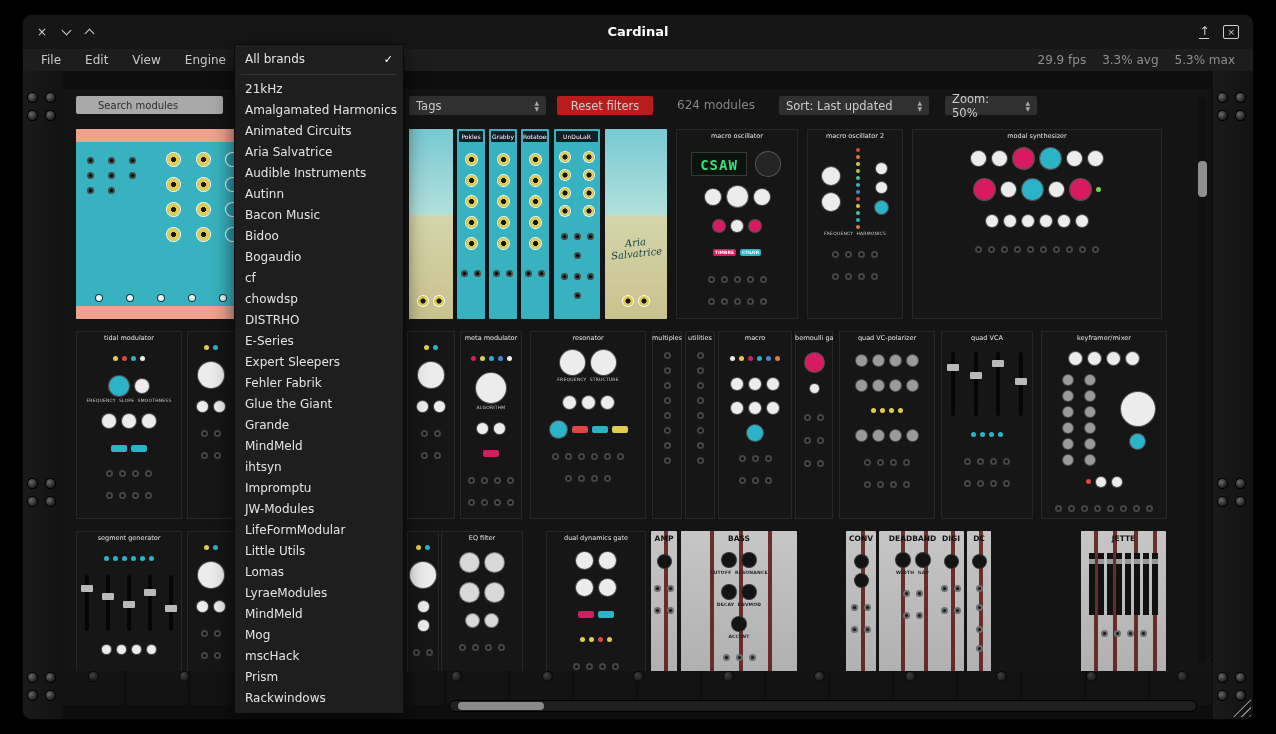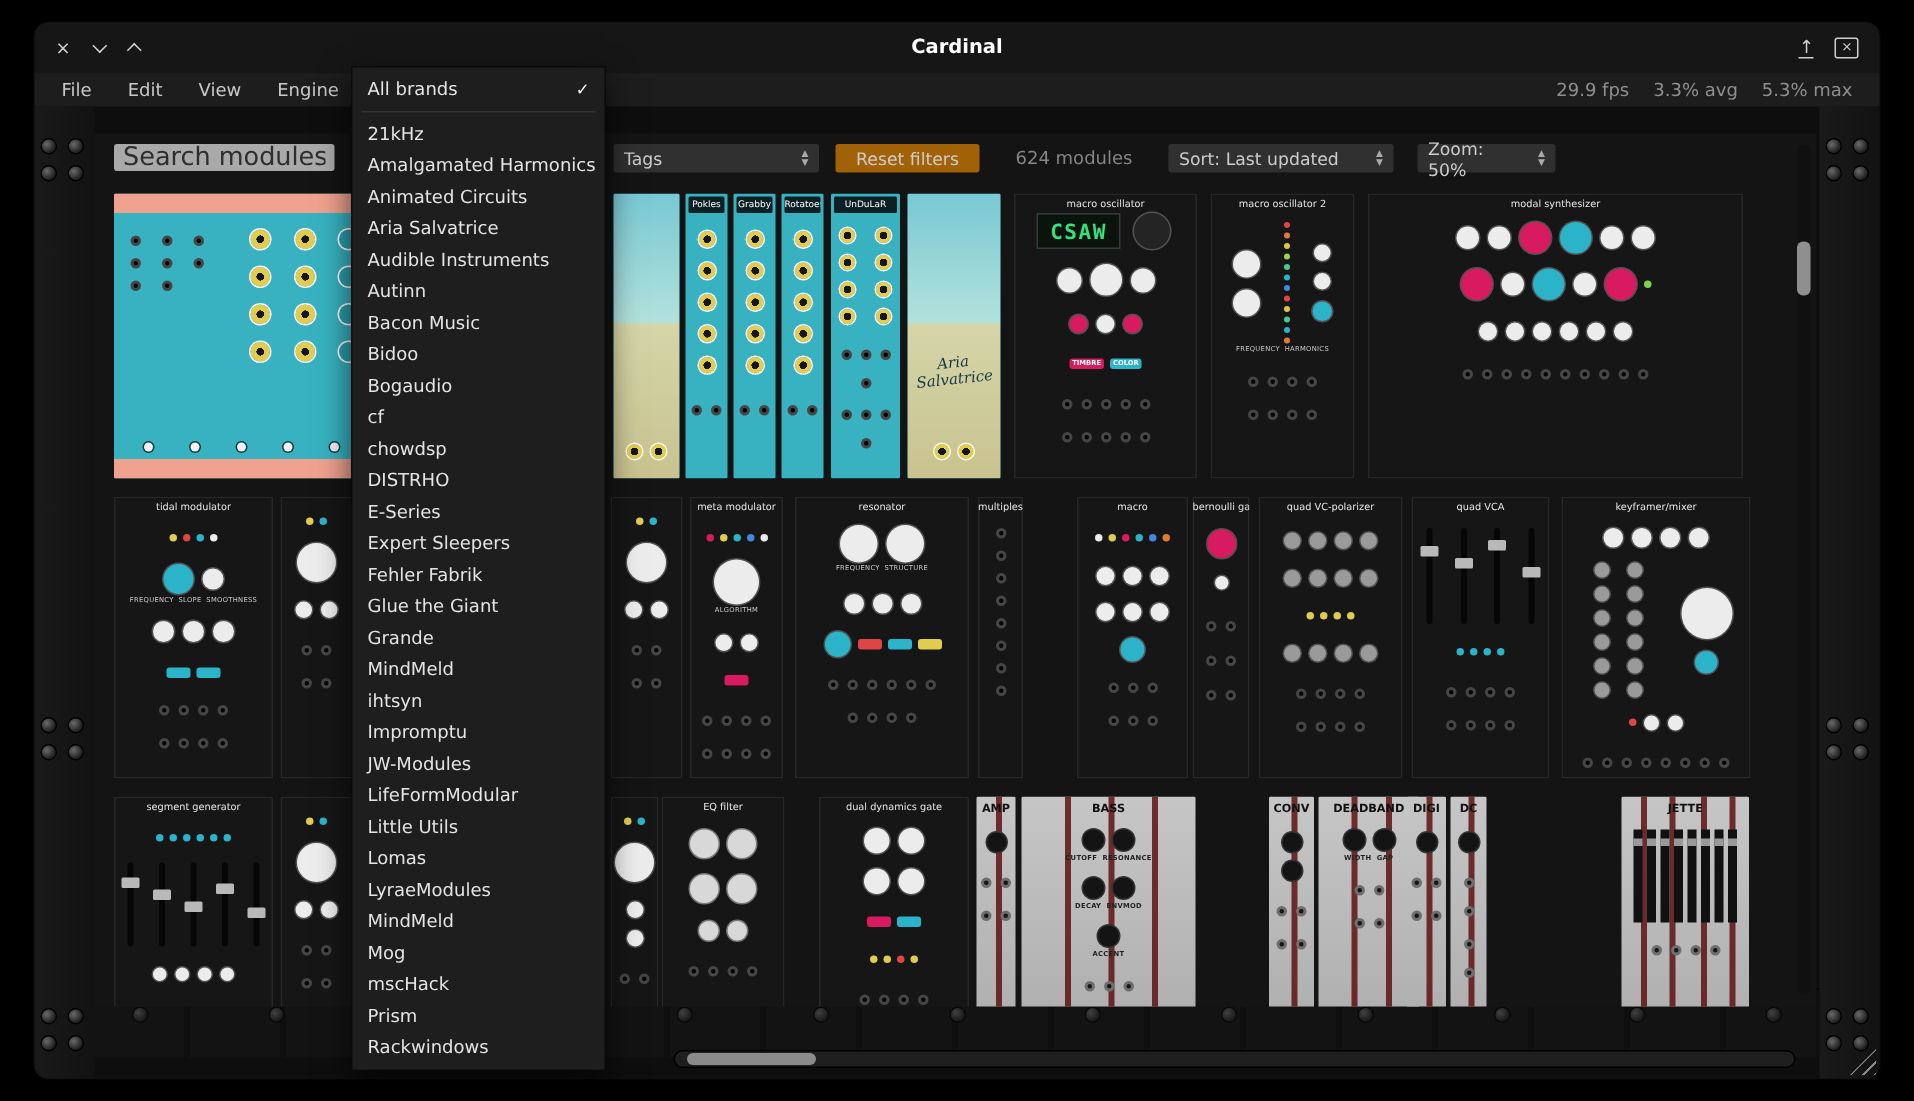--- a/index.html
+++ b/index.html
@@ -32,27 +32,27 @@
   .rack{position:absolute;left:0;top:56px;right:0;bottom:0;background:#0e0e0e;}
   .rail{position:absolute;top:0;bottom:0;width:40px;background:linear-gradient(90deg,#1a1a1a,#121212);}
   .screws{position:absolute;left:5px;width:30px;display:flex;flex-wrap:wrap;gap:9px;}
   .screw{width:9px;height:9px;border-radius:50%;background:radial-gradient(circle at 35% 35%,#6a6a6a,#1f1f1f 70%);box-shadow:0 0 0 1px #000;}
   .bband{position:absolute;left:40px;right:40px;top:588px;height:46px;background:repeating-linear-gradient(90deg,#131313 0 60px,#0f0f0f 60px 64px);border-top:1px solid #000;}
   .bscrews{display:flex;justify-content:space-between;padding:12px 26px 0;opacity:.55;}
 
   
   .browser{position:absolute;left:40px;top:74px;width:1148px;height:582px;background:#141414;z-index:2;}
   .search{position:absolute;left:13px;top:7px;width:147px;height:18px;background:#a9a9a9;border:none;border-radius:2px;
-          font-size:17px;padding:0 6px;color:#111;outline:none;}
+          font-size:10px;padding:0 22px;color:#111;outline:none;}
   .search::placeholder{color:#2e2e2e;opacity:1;}
   .tb-select{position:absolute;top:7px;height:19px;background:#303030;border-radius:2px;color:#ccc;font-size:11.5px;
              display:flex;align-items:center;justify-content:space-between;padding:0 7px;cursor:default;}
   .spin{display:flex;flex-direction:column;align-items:center;margin-left:8px;}
   .spin i{font-style:normal;font-size:6px;line-height:6px;color:#aaa;}
-  .tb-btn{position:absolute;left:494px;top:7px;width:96px;height:19px;background:#a16207;border-radius:2px;color:#ccc;
+  .tb-btn{position:absolute;left:494px;top:7px;width:96px;height:19px;background:#b91c1c;border-radius:2px;color:#ccc;
           font-size:11.5px;display:flex;align-items:center;justify-content:center;cursor:default;}
   .mcount{position:absolute;left:614px;top:9px;font-size:12px;color:#858585;}
 
   .mgrid-row{position:absolute;left:0;width:100%;overflow:hidden;}
   .vscroll{position:absolute;right:4px;top:8px;bottom:8px;width:9px;background:#101010;border-radius:4px;}
   .vthumb{position:absolute;left:0;top:64px;width:9px;height:36px;background:#8f8f8f;border-radius:4px;}
 
   .hscroll{position:absolute;left:426px;top:685px;width:748px;height:12px;background:#1f1f1f;border:1px solid #000;border-radius:6px;z-index:5;}
   .hthumb{position:absolute;left:8px;top:1px;width:86px;height:8px;background:#8a8a8a;border-radius:4px;}
   .resize{position:absolute;right:2px;bottom:2px;width:18px;height:18px;z-index:8;
@@ -352,21 +352,21 @@
             <div class="mrow" style="margin-top:10px"><span class="pt"></span><span class="pt"></span><span class="pt"></span><span class="pt"></span></div>
             <div class="mrow" style="margin-top:2px"><span class="pt"></span><span class="pt"></span><span class="pt"></span><span class="pt"></span></div>
           </div>
           <div class="module m-teal" style="left: 542px; width: 62px; height: 190px;">
             <div class="arta"></div>
             <div class="sig">Aria Salvatrice</div>
             <div class="artk"><span class="kb yk" style="width:10px;height:10px"></span><span class="kb yk" style="width:10px;height:10px"></span></div>
           </div>
           <div class="module m-black" style="left: 613px; width: 122px; height: 190px;">
             <div class="m-title">macro oscillator</div>
-            <div class="mrow" style="margin-top:2px"><span class="lcd">CSAW</span><span class="kb" style="width:24px;height:24px;background:#242424;box-shadow:0 0 0 1px #555"></span></div>
+            <div class="mrow" style="margin-top:12px"><span class="lcd">CSAW</span><span class="kb" style="width:24px;height:24px;background:#242424;box-shadow:0 0 0 1px #555"></span></div>
             <div class="mrow" style="margin-top:10px"><span class="kb" style="width:16px;height:16px;background:#ececec;box-shadow:0 0 0 1px rgba(255,255,255,.25)"></span><span class="kb" style="width:21px;height:21px;background:#ececec;box-shadow:0 0 0 1px rgba(255,255,255,.25)"></span><span class="kb" style="width:16px;height:16px;background:#ececec;box-shadow:0 0 0 1px rgba(255,255,255,.25)"></span></div>
             <div class="mrow" style="margin-top:8px"><span class="kb" style="width:12px;height:12px;background:#d81b60;box-shadow:0 0 0 1px rgba(255,255,255,.25)"></span><span class="kb" style="width:12px;height:12px;background:#ececec;box-shadow:0 0 0 1px rgba(255,255,255,.25)"></span><span class="kb" style="width:12px;height:12px;background:#d81b60;box-shadow:0 0 0 1px rgba(255,255,255,.25)"></span></div>
             <div class="mrow" style="margin-top:8px"><span class="chip" style="background:#d81b60">TIMBRE</span><span class="chip" style="background:#2bb3c9">COLOR</span></div>
             <div class="mrow" style="margin-top:8px"><span class="pt"></span><span class="pt"></span><span class="pt"></span><span class="pt"></span><span class="pt"></span></div>
             <div class="mrow" style="margin-top:3px"><span class="pt"></span><span class="pt"></span><span class="pt"></span><span class="pt"></span><span class="pt"></span></div>
           </div>
           <div class="module m-black" style="left: 744px; width: 96px; height: 190px;">
             <div class="m-title">macro oscillator 2</div>
             <div class="fx" style="margin-top:8px">
               <div class="fc">
@@ -455,20 +455,33 @@
               <span class="pt"></span>
               <span class="pt"></span>
               <span class="pt"></span>
               <span class="pt"></span>
               <span class="pt"></span>
               <span class="pt"></span>
               <span class="pt"></span>
               <span class="pt"></span>
             </div>
           </div>
+          <div class="module m-black" style="left: 622px; width: 30px; height: 188px;">
+            <div class="m-title">utilities</div>
+            <div class="mcol" style="margin-top:10px;gap:8px">
+              <span class="pt"></span>
+              <span class="pt"></span>
+              <span class="pt"></span>
+              <span class="pt"></span>
+              <span class="pt"></span>
+              <span class="pt"></span>
+              <span class="pt"></span>
+              <span class="pt"></span>
+            </div>
+          </div>
           <div class="module m-black" style="left: 655px; width: 74px; height: 188px;">
             <div class="m-title">macro</div>
             <div class="mrow" style="margin-top:6px"><span class="dt" style="background:#ececec"></span><span class="dt" style="background:#e0cd4f"></span><span class="dt" style="background:#d81b60"></span><span class="dt" style="background:#2bb3c9"></span><span class="dt" style="background:#4488dd"></span><span class="dt" style="background:#e07b35"></span></div>
             <div class="mrow" style="margin-top:6px"><span class="kb" style="width:12px;height:12px;background:#ececec;box-shadow:0 0 0 1px rgba(255,255,255,.25)"></span><span class="kb" style="width:12px;height:12px;background:#ececec;box-shadow:0 0 0 1px rgba(255,255,255,.25)"></span><span class="kb" style="width:12px;height:12px;background:#ececec;box-shadow:0 0 0 1px rgba(255,255,255,.25)"></span></div>
             <div class="mrow" style="margin-top:5px"><span class="kb" style="width:12px;height:12px;background:#ececec;box-shadow:0 0 0 1px rgba(255,255,255,.25)"></span><span class="kb" style="width:12px;height:12px;background:#ececec;box-shadow:0 0 0 1px rgba(255,255,255,.25)"></span><span class="kb" style="width:12px;height:12px;background:#ececec;box-shadow:0 0 0 1px rgba(255,255,255,.25)"></span></div>
             <div class="mrow" style="margin-top:6px"><span class="kb" style="width:16px;height:16px;background:#2bb3c9;box-shadow:0 0 0 1px rgba(255,255,255,.25)"></span></div>
             <div class="mrow" style="margin-top:7px"><span class="pt"></span><span class="pt"></span><span class="pt"></span></div>
             <div class="mrow" style="margin-top:3px"><span class="pt"></span><span class="pt"></span><span class="pt"></span></div>
           </div>
           <div class="module m-black" style="left: 732px; width: 38px; height: 188px;">

